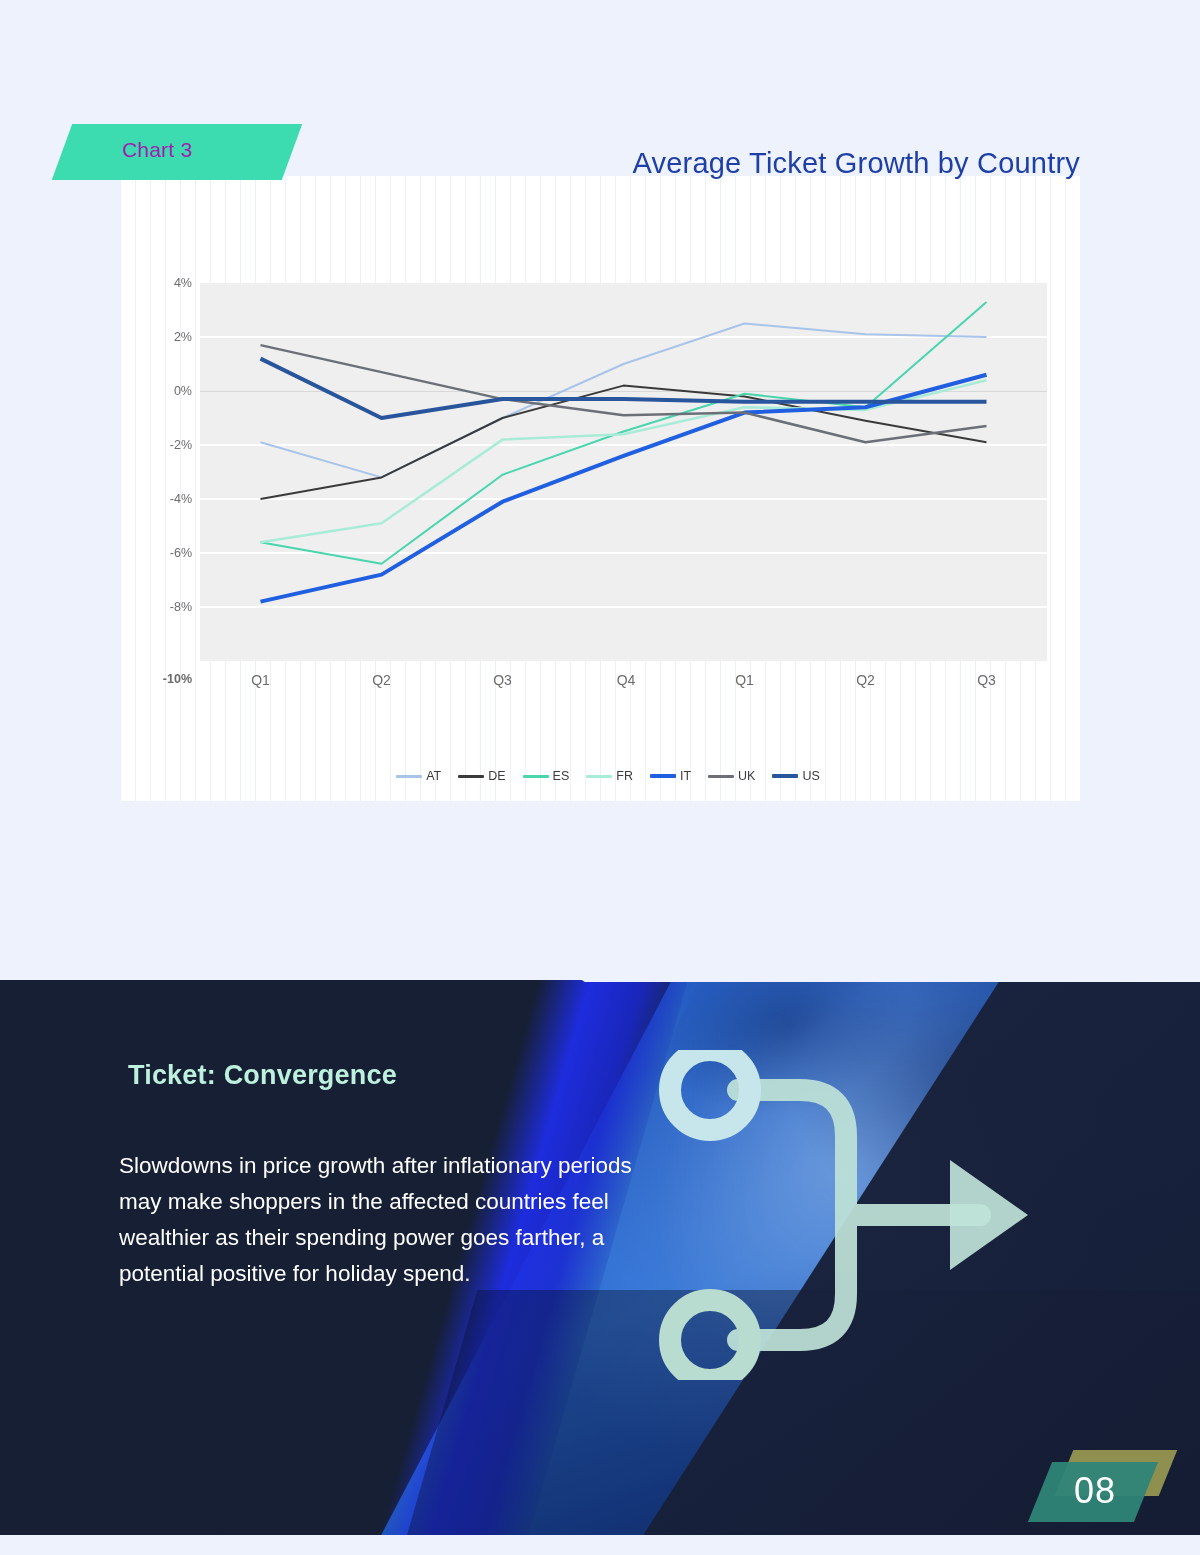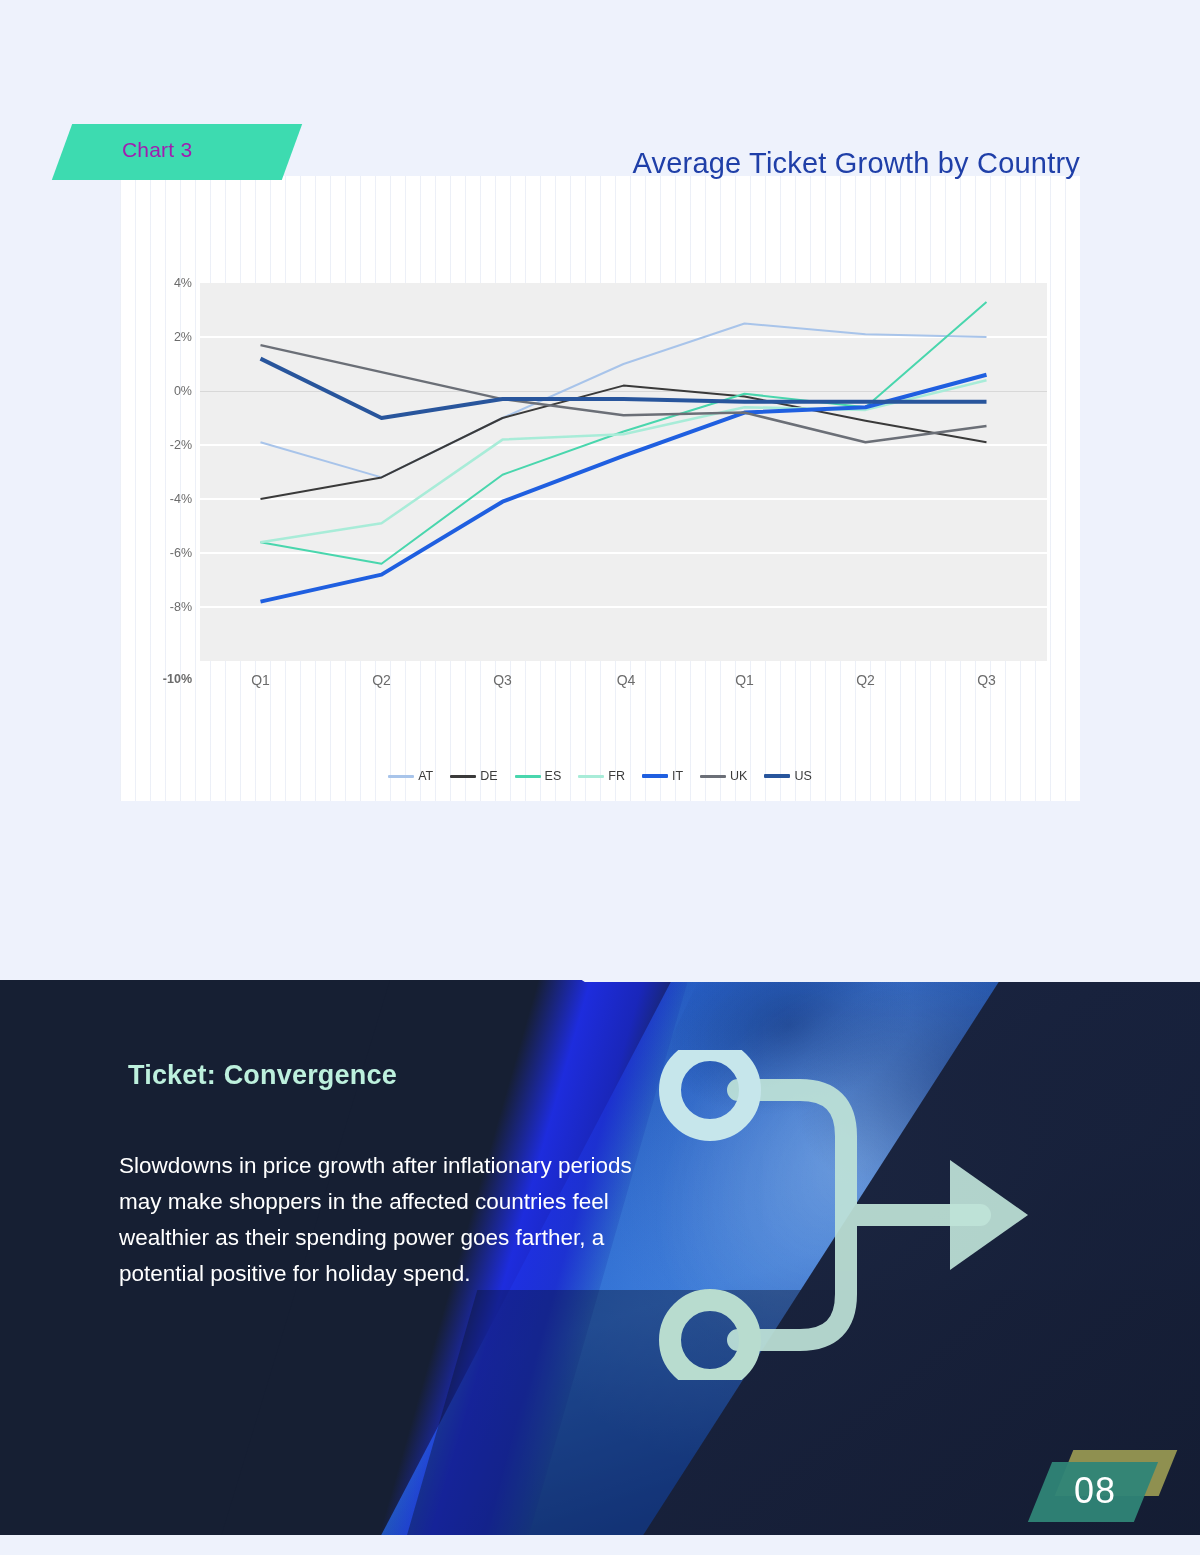--- a/index.html
+++ b/index.html
@@ -55,21 +55,21 @@
     font-size:14px;color:#6b6b6b;white-space:nowrap;
   }
   .xaxis{position:absolute;left:80px;top:496px;width:847px;height:20px;}
 
   .axis-title{
     position:absolute;left:80px;top:530px;width:847px;text-align:center;
     font-size:13.5px;color:#555;
   }
 
   .legend{
-    position:absolute;left:0;top:593px;width:960px;
+    position:absolute;left:8px;top:593px;width:960px;
     display:flex;justify-content:center;align-items:center;gap:17px;
   }
   .legend-item{display:flex;align-items:center;gap:4px;}
   .legend-swatch{display:block;width:26px;height:3px;border-radius:1px;}
   .legend-label{font-size:12.5px;color:#3b3b3b;}
 
   
   .theme-section{
     position:absolute;left:0;top:980px;width:1200px;height:555px;
     background:#161f33;overflow:hidden;

